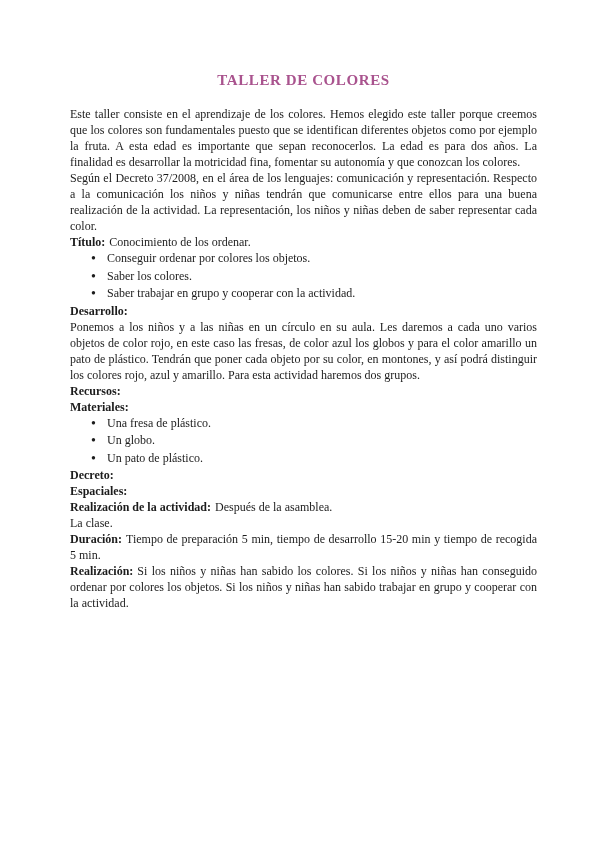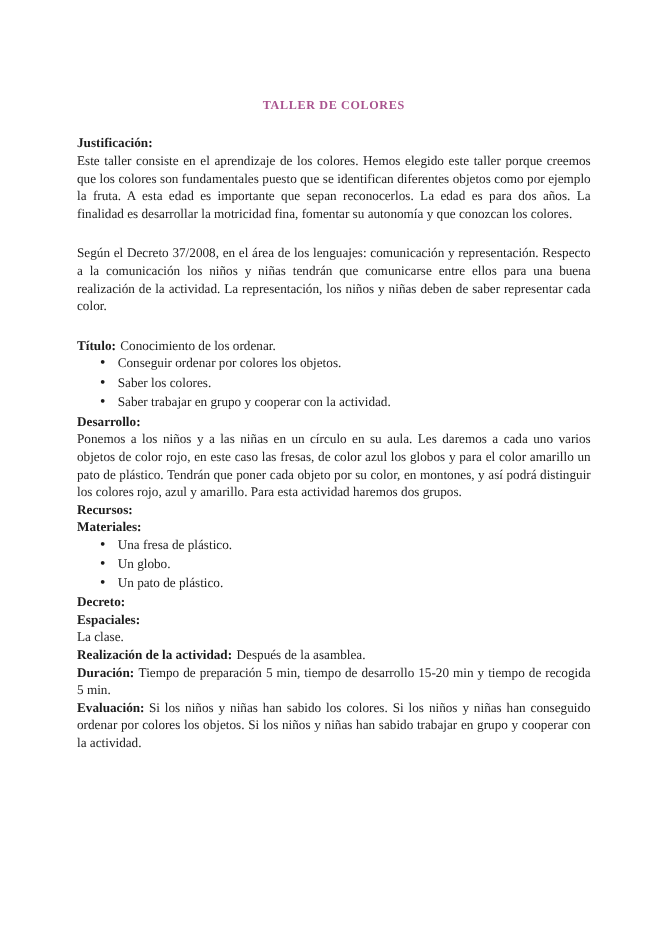--- a/index.html
+++ b/index.html
@@ -14,37 +14,37 @@
     background: #ffffff;
     box-sizing: border-box;
     padding: 72px 63px 40px 70px;
     font-family: "Liberation Serif", "DejaVu Serif", serif;
     font-size: 12px;
     line-height: 16px;
     color: #1c1c1c;
     overflow: hidden;
   }
   .doc-title {
-    margin: 16px 0 18px 0;
+    margin: 0 0 18px 0;
     text-align: center;
-    font-size: 11px;
+    font-size: 15px;
     font-weight: bold;
     letter-spacing: 0.6px;
   }
   p {
     margin: 0;
   }
   .heading {
     font-weight: bold;
   }
   .just {
     text-align: justify;
   }
   .mt {
-    margin-top: 20px;
+    margin-top: 0;
   }
   .lbl {
     font-weight: bold;
     margin-right: 4px;
   }
   ul.bullets {
     margin: 0;
     padding: 0;
     list-style: none;
   }
@@ -62,21 +62,20 @@
     line-height: 17.5px;
   }
 </style>
 </head>
 <body>
 
 <div class="page">
 
   <h1 class="doc-title" style="color:#a9538e;">TALLER DE COLORES</h1>
 
-  <p class="heading">Justificación:</p>
   <p class="just">Este taller consiste en el aprendizaje de los colores. Hemos elegido este taller porque creemos que los colores son fundamentales puesto que se identifican diferentes objetos como por ejemplo la fruta. A esta edad es importante que sepan reconocerlos. La edad es para dos años. La finalidad es desarrollar la motricidad fina, fomentar su autonomía y que conozcan los colores.</p>
 
   <p class="just mt">Según el Decreto 37/2008, en el área de los lenguajes: comunicación y representación. Respecto a la comunicación los niños y niñas tendrán que comunicarse entre ellos para una buena realización de la actividad. La representación, los niños y niñas deben de saber representar cada color.</p>
 
 
   <p class="mt"><b class="lbl">Título:</b><span>Conocimiento de los ordenar.</span></p>
 
   <ul class="bullets">
     <li>Conseguir ordenar por colores los objetos.</li>
     <li>Saber los colores.</li>
@@ -90,21 +89,21 @@
   <p class="heading">Materiales:</p>
   <ul class="bullets">
     <li>Una fresa de plástico.</li>
     <li>Un globo.</li>
     <li>Un pato de plástico.</li>
   </ul>
 
   <p class="heading">Decreto:</p>
 
   <p class="heading">Espaciales:</p>
+  <p><b class="lbl">Realización de la actividad:</b><span>Después de la asamblea.</span></p>
+
   <p>La clase.</p>
-
-  <p><b class="lbl">Realización de la actividad:</b><span>Después de la asamblea.</span></p>
 
   <p class="just"><b class="lbl">Duración:</b><span>Tiempo de preparación 5 min, tiempo de desarrollo 15-20 min y tiempo de recogida 5 min.</span></p>
 
-  <p class="just"><b class="lbl">Evaluación:</b><span>Si los niños y niñas han sabido los colores. Si los niños y niñas han conseguido ordenar por colores los objetos. Si los niños y niñas han sabido trabajar en grupo y cooperar con la actividad.</span></p>
+  <p class="just"><b class="lbl">Realización:</b><span>Si los niños y niñas han sabido los colores. Si los niños y niñas han conseguido ordenar por colores los objetos. Si los niños y niñas han sabido trabajar en grupo y cooperar con la actividad.</span></p>
 
 </div>
 
 </body></html>

